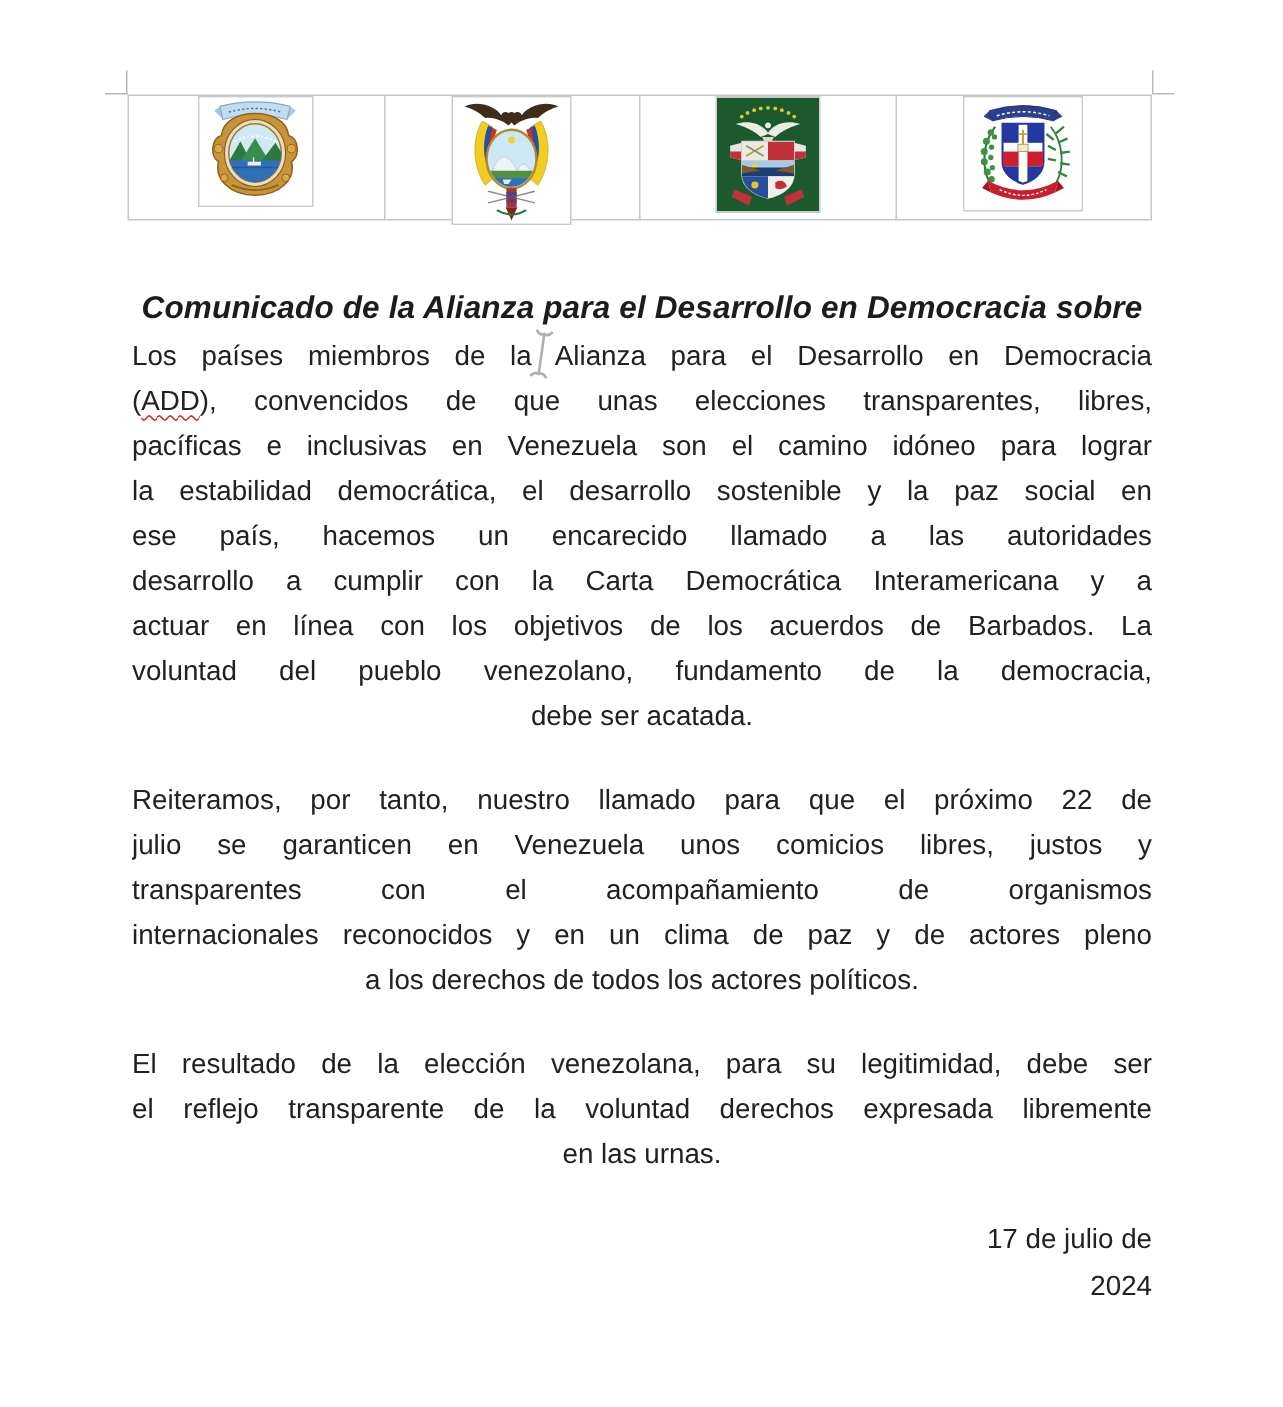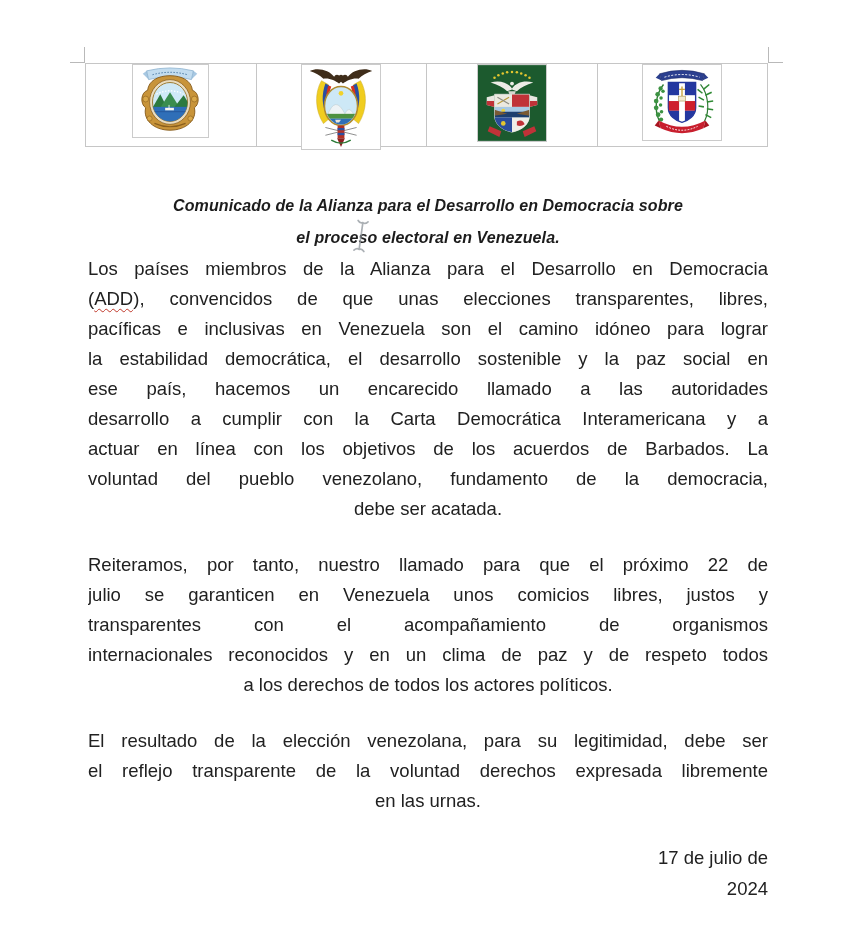--- a/index.html
+++ b/index.html
@@ -35,21 +35,21 @@
     border: 1px solid #cbcbcb;
     background: #ffffff;
     display: block;
     box-sizing: border-box;
   }
 
   .content {
     position: absolute; left: 88px; top: 190px; width: 680px;
   }
   .doc-title {
-    font-size: 16px; line-height: 32px;
+    font-size: 21px; line-height: 32px;
     font-weight: bold; font-style: italic;
     text-align: center;
     color: #1c1c1c;
     letter-spacing: 0.1px;
   }
   .title-line { display: block; }
 
   .paragraph {
     font-size: 18.5px; line-height: 30px;
     margin: 0 0 26px 0;
@@ -253,40 +253,39 @@
       <path d="M16,57 L12,62 L18,65 Z" fill="#a8131f"></path>
       <path d="M64,57 L68,62 L62,65 Z" fill="#a8131f"></path>
       <path d="M24,63 Q40,71 56,63" stroke="#ffffff" stroke-width="1" stroke-dasharray="1.8,1.4" fill="none"></path>
     </svg>
   </div>
 </div>
 
 <div class="content">
   <div class="doc-title">
     <span class="title-line">Comunicado de la Alianza para el Desarrollo en Democracia sobre</span>
-    <span class="title-line">el proceso electoral en Venezuela.</span>
   </div>
 
   <div id="body-paragraphs">
       <div class="paragraph">
         <span class="line">Los países miembros de la Alianza para el Desarrollo en Democracia</span>
         <span class="line">(<span class="misspelled">ADD</span>), convencidos de que unas elecciones transparentes, libres,</span>
         <span class="line">pacíficas e inclusivas en Venezuela son el camino idóneo para lograr</span>
         <span class="line">la estabilidad democrática, el desarrollo sostenible y la paz social en</span>
         <span class="line">ese país, hacemos un encarecido llamado a las autoridades</span>
         <span class="line">desarrollo a cumplir con la Carta Democrática Interamericana y a</span>
         <span class="line">actuar en línea con los objetivos de los acuerdos de Barbados. La</span>
         <span class="line">voluntad del pueblo venezolano, fundamento de la democracia,</span>
         <span class="line last">debe ser acatada.</span>
       </div>
       <div class="paragraph">
         <span class="line">Reiteramos, por tanto, nuestro llamado para que el próximo 22 de</span>
         <span class="line">julio se garanticen en Venezuela unos comicios libres, justos y</span>
         <span class="line">transparentes con el acompañamiento de organismos</span>
-        <span class="line">internacionales reconocidos y en un clima de paz y de respeto todos</span>
+        <span class="line">internacionales reconocidos y en un clima de paz y de actores pleno</span>
         <span class="line last">a los derechos de todos los actores políticos.</span>
       </div>
       <div class="paragraph">
         <span class="line">El resultado de la elección venezolana, para su legitimidad, debe ser</span>
         <span class="line">el reflejo transparente de la voluntad derechos expresada libremente</span>
         <span class="line last">en las urnas.</span>
       </div>
     </div>
 
   <div class="date-block">

